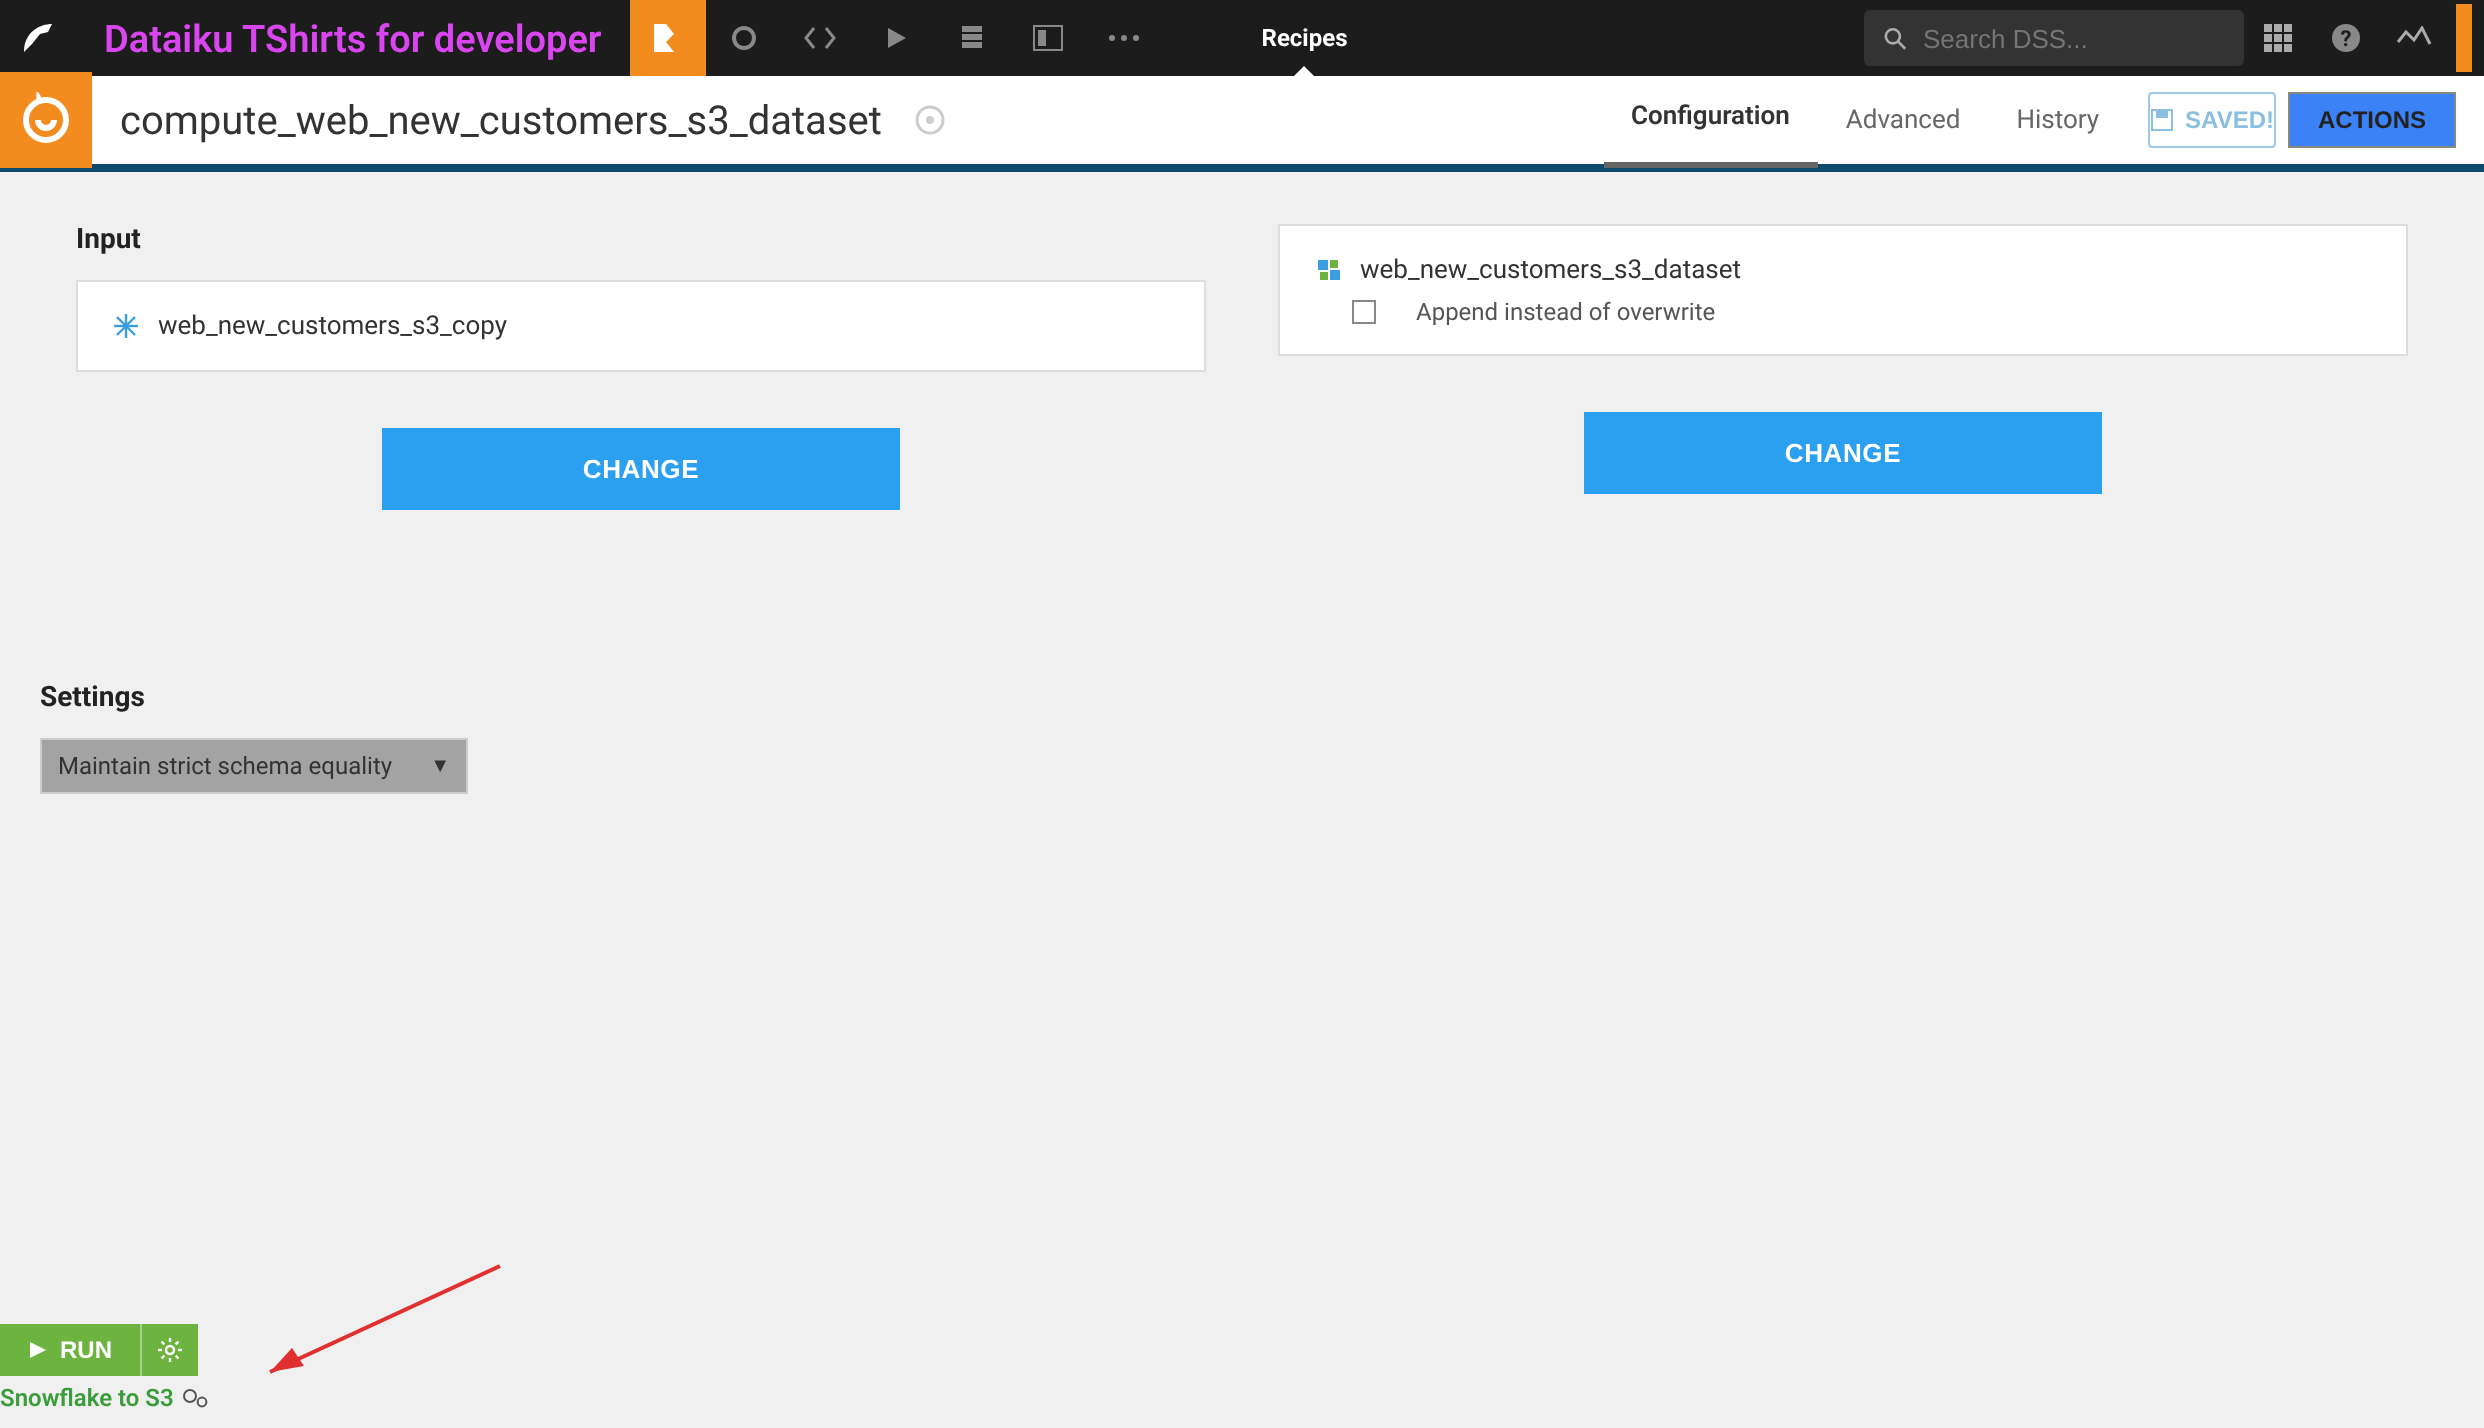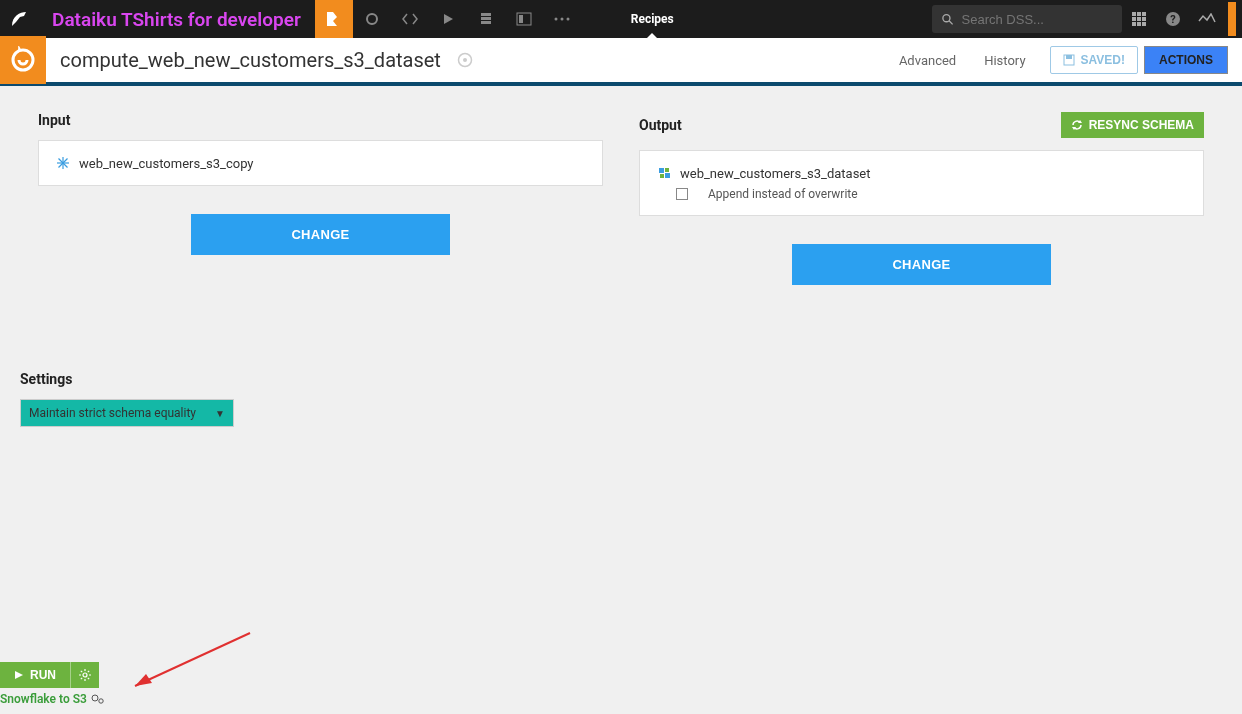--- a/index.html
+++ b/index.html
@@ -21,37 +21,37 @@
     .topbar-avatar { width: 8px; height: 34px; background: linear-gradient(#f28c1e,#f28c1e); margin-left: 4px; }
 
     .subbar { height: 48px; background: #fff; border-bottom: 4px solid #0c4a6e; display: flex; align-items: center; }
     .recipe-icon { width: 46px; height: 48px; background: #f28c1e; display: flex; align-items: center; justify-content: center; }
     .recipe-name { padding: 0 14px; font-size: 20px; color: #333; font-weight: 400; flex: 0 1 auto; }
     .recipe-status-icon { color: #bbb; margin-left: 2px; }
     .subbar-spacer { flex: 1; }
     .tabs { display: flex; height: 48px; }
     .tab { padding: 0 14px; display: flex; align-items: center; color: #666; cursor: pointer; font-size: 13px; }
     .tab.active { color: #333; font-weight: 600; border-bottom: 3px solid #666; }
-    .saved-btn { border: 1px solid #9fc9e6; color: #8bbfe0; background: #fff; font-weight: 700; padding: 6px 12px; margin-left: 10px; font-size: 12px; border-radius: 2px; display: flex; align-items: center; gap: 6px; }
+    .saved-btn { border: 1px solid #9fc9e6; color: #8bbfe0; background: #fff; font-weight: 700; padding: 6px 0; margin-left: 10px; font-size: 12px; border-radius: 2px; display: flex; align-items: center; gap: 6px; }
     .actions-btn { border: 1px solid #888; background: #3b82f6; color: #222; font-weight: 700; padding: 6px 14px; margin: 0 14px 0 6px; font-size: 12px; cursor: pointer; }
 
     .content { padding: 26px 38px; display: flex; gap: 36px; position: relative; }
     .col { flex: 1; }
     .section-title { font-weight: 700; font-size: 14px; margin-bottom: 12px; color: #222; }
     .card { background: #fff; border: 1px solid #ddd; padding: 14px 16px; font-size: 13px; }
     .ds-row { display: flex; align-items: center; gap: 8px; }
     .ds-icon { width: 16px; height: 16px; display: flex; align-items: center; justify-content: center; }
     .append-row { display: flex; align-items: center; gap: 20px; margin-top: 6px; padding-left: 20px; font-size: 12px; color: #555; }
     .append-checkbox { width: 12px; height: 12px; border: 1px solid #888; display: inline-block; }
     .change-btn { display: block; margin: 28px auto 0; background: #2ba0f0; color: #fff; border: none; font-weight: 700; padding: 13px 100px; font-size: 13px; letter-spacing: 0.3px; cursor: pointer; }
     .col-right-header { display: flex; align-items: center; justify-content: space-between; margin-bottom: 12px; }
     .resync-btn { background: #6db33f; color: #fff; border: none; padding: 6px 10px; font-weight: 700; font-size: 12px; display: flex; align-items: center; gap: 6px; cursor: pointer; }
 
     .settings-area { padding: 60px 20px 0; }
-    .settings-select { margin-top: 8px; border: 1px solid #ccc; background: #14b8a6; height: 28px; width: 214px; display: flex; align-items: center; justify-content: space-between; padding: 0 8px; font-size: 12px; cursor: pointer; }
+    .settings-select { margin-top: 8px; border: 1px solid #ccc; background: #a3a3a3; height: 28px; width: 214px; display: flex; align-items: center; justify-content: space-between; padding: 0 8px; font-size: 12px; cursor: pointer; }
     .settings-select .caret { font-size: 10px; }
 
     .footer { position: absolute; left: 0; bottom: 8px; }
     .run-group { display: flex; }
     .run-btn { background: #6db33f; color: #fff; border: none; padding: 6px 14px; font-weight: 700; font-size: 12px; display: flex; align-items: center; gap: 6px; cursor: pointer; }
     .run-settings-btn { background: #6db33f; border: none; border-left: 1px solid rgba(255,255,255,0.4); padding: 6px 8px; cursor: pointer; color: #fff; }
     .engine-line { color: #3a9d3a; font-size: 12px; font-weight: 600; margin-top: 4px; display: flex; align-items: center; gap: 4px; }
     .engine-gear { color: #666; }
 
     .annotation-arrow { position: absolute; left: 120px; bottom: 16px; pointer-events: none; }
@@ -158,20 +158,21 @@
   </div>
   <div class="recipe-name">compute_web_new_customers_s3_dataset</div>
   <span class="recipe-status-icon">
     <svg width="16" height="16" viewBox="0 0 16 16">
         <circle cx="8" cy="8" r="6.5" stroke="#ccc" fill="none" stroke-width="1.5"></circle>
         <circle cx="8" cy="8" r="2" fill="#ccc"></circle>
       </svg>
   </span>
   <div class="subbar-spacer"></div>
   <div class="tabs">
+    <div class="tab active">Configuration</div>
     <div class="tab">Advanced</div>
     <div class="tab">History</div>
   </div>
   <button class="saved-btn">
     <svg width="12" height="12" viewBox="0 0 12 12">
         <rect x="1" y="1" width="10" height="10" stroke="#8bbfe0" fill="none"></rect>
         <rect x="3" y="1" width="6" height="4" fill="#8bbfe0"></rect>
       </svg>
     <span>SAVED!</span>
   </button>
@@ -193,31 +194,20 @@
               </g>
             </svg>
         </span>
         <span>web_new_customers_s3_copy</span>
       </div>
     </div>
     <button class="change-btn">CHANGE</button>
   </div>
 
   <div class="col">
-    <div class="col-right-header">
-      <div class="section-title" style="margin-bottom:0">Output</div>
-      <button class="resync-btn">
-        <svg width="12" height="12" viewBox="0 0 12 12">
-            <path d="M2 6a4 4 0 0 1 7-2.5M10 6a4 4 0 0 1-7 2.5" stroke="#fff" fill="none" stroke-width="1.5"></path>
-            <polygon points="9,1 11,4 7,4" fill="#fff"></polygon>
-            <polygon points="3,11 1,8 5,8" fill="#fff"></polygon>
-          </svg>
-        <span>RESYNC SCHEMA</span>
-      </button>
-    </div>
     <div class="card">
       <div class="ds-row">
         <span class="ds-icon">
           <svg width="14" height="14" viewBox="0 0 14 14">
               <rect x="2" y="2" width="5" height="5" fill="#3a9de0"></rect>
               <rect x="8" y="2" width="4" height="4" fill="#6db33f"></rect>
               <rect x="3" y="8" width="4" height="4" fill="#6db33f"></rect>
               <rect x="8" y="7" width="5" height="5" fill="#3a9de0"></rect>
             </svg>
         </span>

